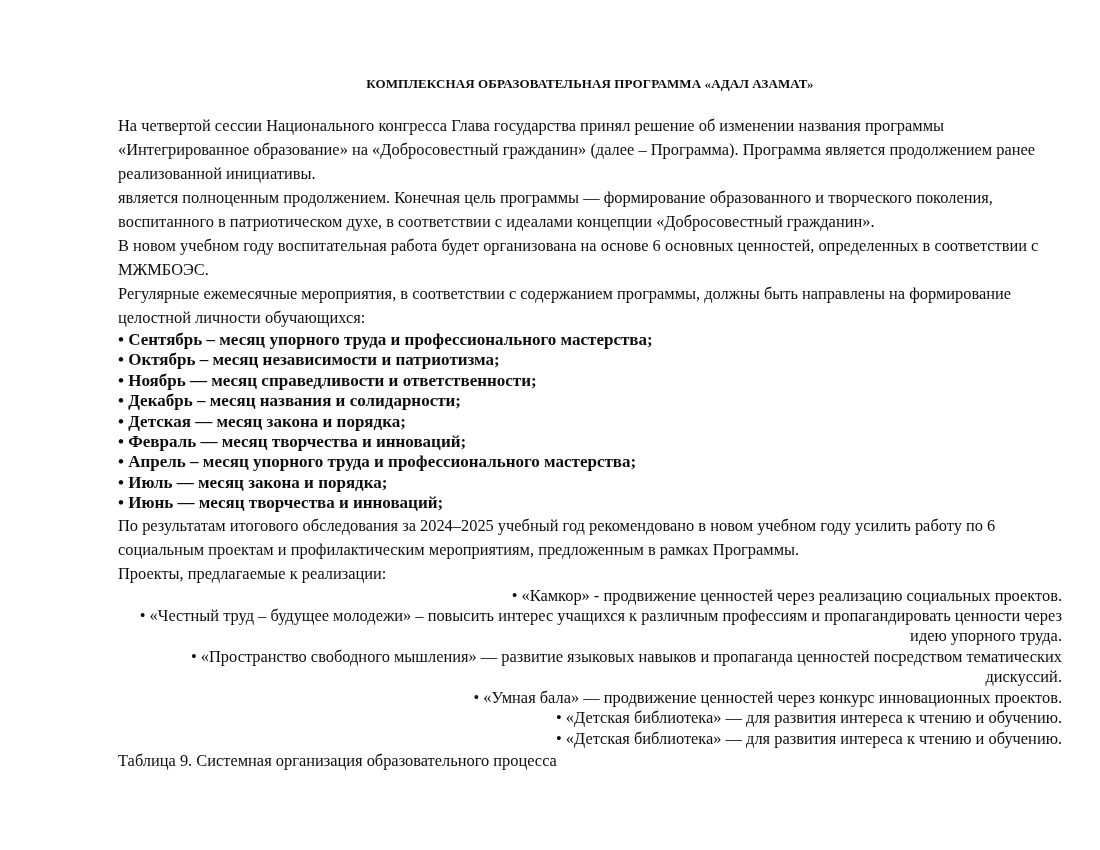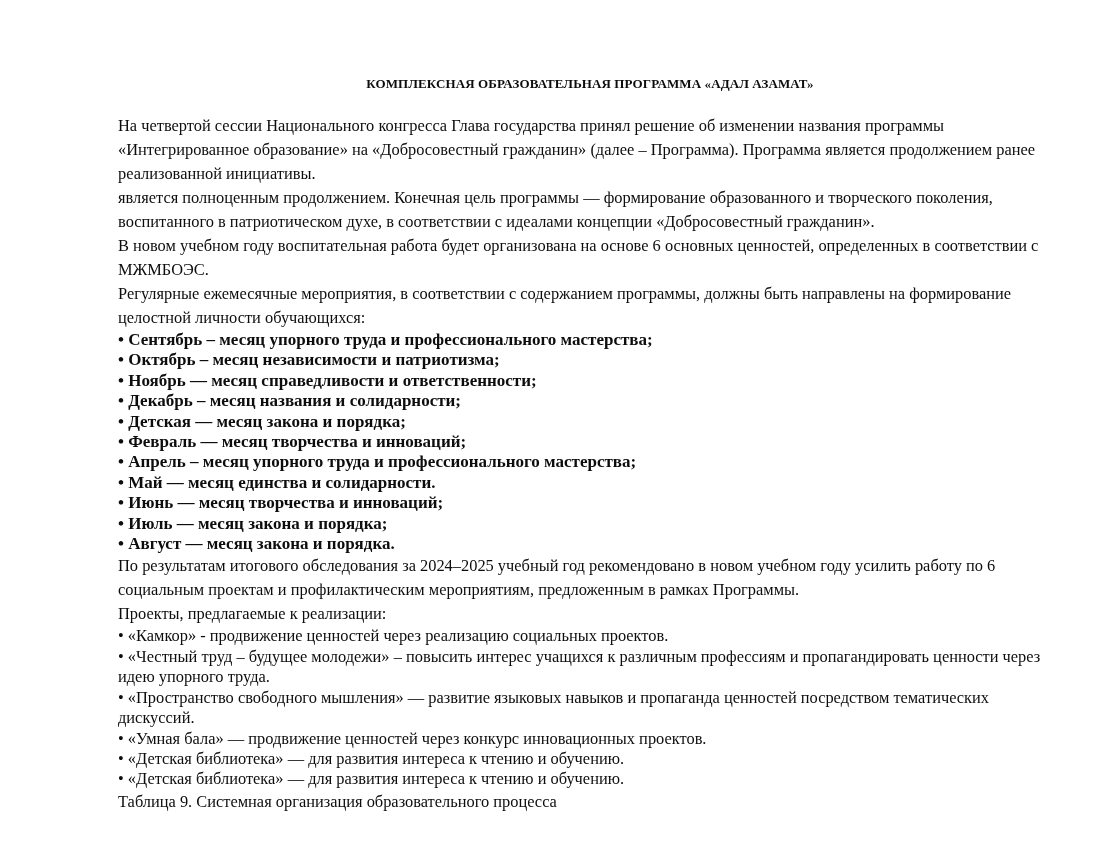--- a/index.html
+++ b/index.html
@@ -46,21 +46,21 @@
     font-size: 16.4px;
     line-height: 24px;
     text-align: left;
     hyphens: none;
   }
   p.bullet {
     margin: 0;
     padding: 0;
     font-size: 16.4px;
     line-height: 20.4px;
-    text-align: left;
+    text-align: right;
   }
   p.bullet-bold {
     margin: 0;
     padding: 0;
     font-size: 17px;
     line-height: 20.4px;
     font-weight: bold;
     text-align: left;
   }
 </style>
@@ -77,24 +77,22 @@
     <p class="para">В новом учебном году воспитательная работа будет организована на основе 6 основных ценностей, определенных в соответствии с МЖМБОЭС.</p>
     <p class="para">Регулярные ежемесячные мероприятия, в соответствии с содержанием программы, должны быть направлены на формирование целостной личности обучающихся:</p>
 
     <p class="bullet-bold">• Сентябрь – месяц упорного труда и профессионального мастерства;</p>
     <p class="bullet-bold">• Октябрь – месяц независимости и патриотизма;</p>
     <p class="bullet-bold">• Ноябрь — месяц справедливости и ответственности;</p>
     <p class="bullet-bold">• Декабрь – месяц названия и солидарности;</p>
     <p class="bullet-bold">• Детская — месяц закона и порядка;</p>
     <p class="bullet-bold">• Февраль — месяц творчества и инноваций;</p>
     <p class="bullet-bold">• Апрель – месяц упорного труда и профессионального мастерства;</p>
-    <p class="bullet-bold">• Май — месяц единства и солидарности.</p>
+    <p class="bullet-bold">• Июль — месяц закона и порядка;</p>
     <p class="bullet-bold">• Июнь — месяц творчества и инноваций;</p>
-    <p class="bullet-bold">• Июль — месяц закона и порядка;</p>
-    <p class="bullet-bold">• Август — месяц закона и порядка.</p>
 
     <p class="para">По результатам итогового обследования за 2024–2025 учебный год рекомендовано в новом учебном году усилить работу по 6 социальным проектам и профилактическим мероприятиям, предложенным в рамках Программы.</p>
     <p class="para">Проекты, предлагаемые к реализации:</p>
 
     <p class="bullet">• «Камкор» - продвижение ценностей через реализацию социальных проектов.</p>
     <p class="bullet">• «Честный труд – будущее молодежи» – повысить интерес учащихся к различным профессиям и пропагандировать ценности через идею упорного труда.</p>
     <p class="bullet">• «Пространство свободного мышления» — развитие языковых навыков и пропаганда ценностей посредством тематических дискуссий.</p>
     <p class="bullet">• «Умная бала» — продвижение ценностей через конкурс инновационных проектов.</p>
     <p class="bullet">• «Детская библиотека» — для развития интереса к чтению и обучению.</p>
     <p class="bullet">• «Детская библиотека» — для развития интереса к чтению и обучению.</p>

